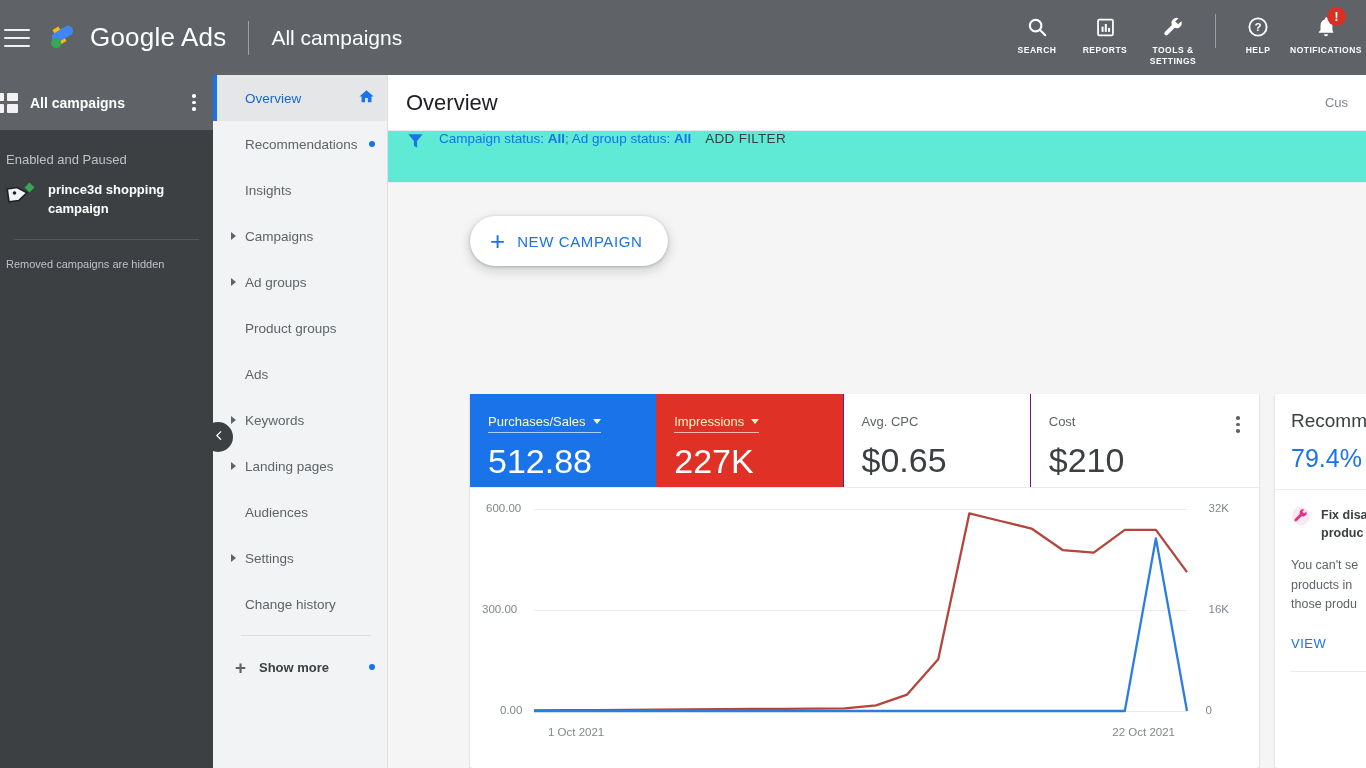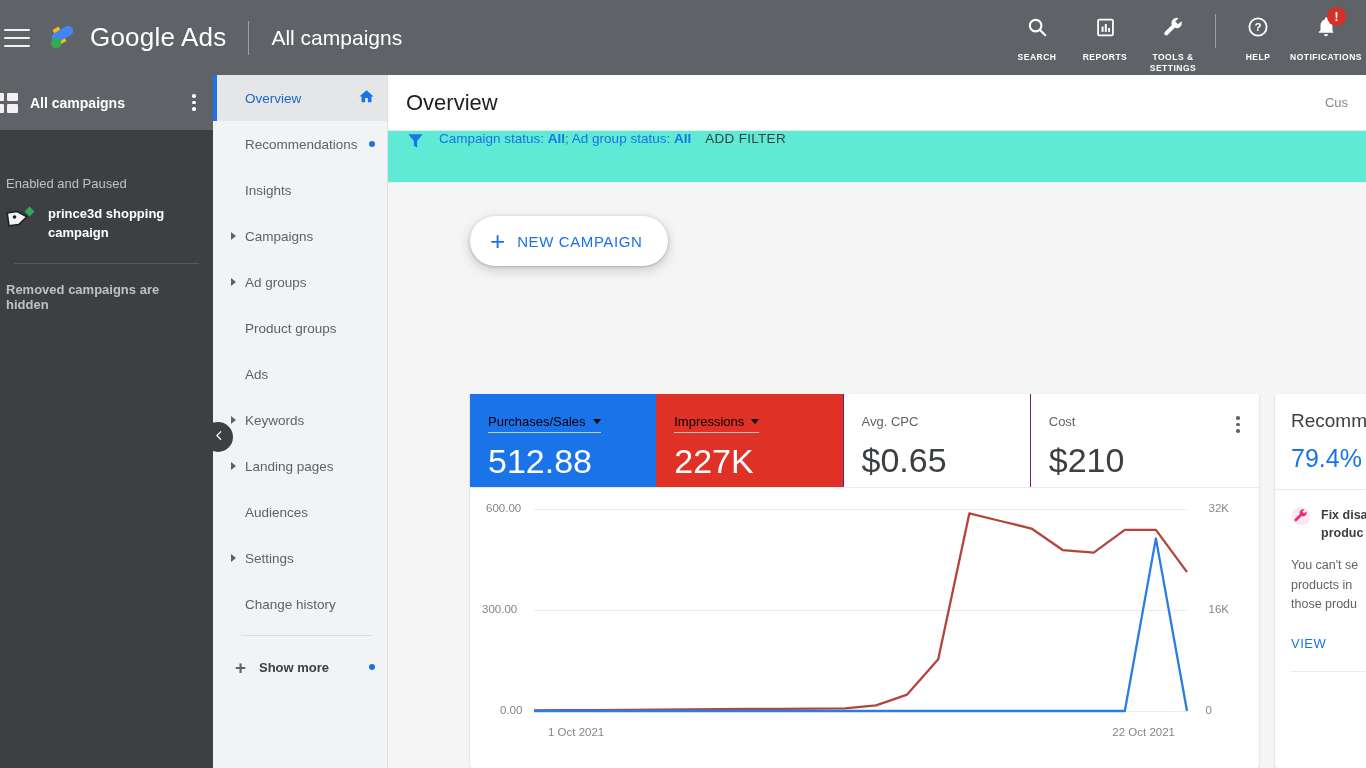--- a/index.html
+++ b/index.html
@@ -27,21 +27,21 @@
   }
   .vdiv { width: 1px; height: 34px; background: #9aa0a6; margin: 0 22px; }
   .acct-title { color: #fff; font-size: 21px; font-weight: 400; }
 
   .top-actions { position: absolute; right: 6px; top: 8px; display: flex; align-items: flex-start; }
   .tool {
     width: 68px; display: flex; flex-direction: column; align-items: center;
     color: #fff; cursor: pointer; padding-top: 6px;
   }
   .tool .ti { height: 26px; display: flex; align-items: center; justify-content: center; }
-  .tool .tl { font-size: 8.5px; letter-spacing: .5px; margin-top: 12px; text-align: center;
+  .tool .tl { font-size: 8.5px; letter-spacing: .5px; margin-top: 5px; text-align: center;
     line-height: 1.25; font-weight: 700; }
   .tool-sep { width: 1px; height: 34px; background: #9aa0a6; margin: 6px 8px 0 8px; }
   .badge-wrap { position: relative; }
   .bell-badge {
     position: absolute; top: -7px; right: -9px; width: 19px; height: 19px; border-radius: 50%;
     background: #d93025; color: #fff; font-size: 12px; font-weight: 700;
     display: flex; align-items: center; justify-content: center; line-height: 1;
   }
 
   
@@ -59,21 +59,21 @@
   .cp-title { font-size: 14px; font-weight: 700; color: #fff; flex: 1; }
   .kebab { width: 18px; display: flex; flex-direction: column; align-items: center; gap: 3px; cursor: pointer; }
   .kebab i { width: 3.5px; height: 3.5px; border-radius: 50%; background: #fff; display: block; }
   .kebab.dark i { background: #5f6368; }
 
   .cp-section-label { font-size: 13px; color: #bdc1c6; padding: 22px 0 14px 0; margin-left: -8px; }
   .cp-campaign { display: flex; align-items: flex-start; margin-left: -8px; padding-bottom: 20px; cursor: pointer; }
   .tag-icon { position: relative; width: 30px; height: 26px; flex: 0 0 30px; margin-right: 12px; }
   .cp-campaign-name { font-size: 13px; font-weight: 700; color: #fff; line-height: 1.45; max-width: 130px; }
   .cp-divider { height: 1px; background: #55595d; }
-  .cp-hidden-note { font-size: 13px; color: #bdc1c6; padding: 18px 0 0 0; margin-left: -8px; font-weight: bold; }
+  .cp-hidden-note { font-size: 11px; color: #bdc1c6; padding: 18px 0 0 0; margin-left: -8px; }
 
   
   .navmenu {
     position: absolute; top: 75px; left: 213px; width: 175px; height: 693px;
     background: #f1f3f4; border-right: 1px solid #e0e0e0;
   }
   .nav-item {
     height: 46px; display: flex; align-items: center; position: relative;
     font-size: 13.5px; color: #5f6368; cursor: pointer; padding-left: 32px; padding-right: 12px;
   }
@@ -131,21 +131,21 @@
   .score {
     flex: 1; padding: 18px 0 0 18px; position: relative; cursor: pointer;
   }
   .score.blue { background: #1a73e8; }
   .score.red  { background: #e03127; }
   .score.plain { background: #fff; border-left: 1px solid #701a75; }
   .score-label {
     font-size: 13px; display: inline-flex; align-items: center; gap: 7px; padding-bottom: 3px;
   }
   .score.blue .score-label, .score.red .score-label {
-    color: #000000; border-bottom: 1px solid rgba(255,255,255,.65);
+    color: #fef9c3; border-bottom: 1px solid rgba(255,255,255,.65);
   }
   .score.plain .score-label { color: #5f6368; }
   .score-caret { width: 0; height: 0; border-top: 5px solid currentColor;
     border-left: 4.5px solid transparent; border-right: 4.5px solid transparent; }
   .score-value { font-size: 34px; margin-top: 9px; font-weight: 400; }
   .score.blue .score-value, .score.red .score-value { color: #fff; }
   .score.plain .score-value { color: #3c4043; }
   .score-kebab { width: 42px; display: flex; align-items: flex-start; justify-content: center; padding-top: 22px; }
 
   .chart-area { position: relative; height: 279px; }
@@ -257,21 +257,21 @@
           <i></i>
           <i></i>
         </span>
       <span class="cp-title">All campaigns</span>
       <span class="kebab">
           <i></i>
           <i></i>
           <i></i>
         </span>
     </div>
-    <div style="padding:12px 14px;margin-top:12px;">
+    <div style="padding:0 14px;">
       <div class="cp-section-label">Enabled and Paused</div>
       <div class="cp-campaign">
         <span class="tag-icon">
           <svg width="30" height="26" viewBox="0 0 30 26">
             <path d="M2 6.5 L12 6.5 L21 13 L12 19.5 L2 19.5 Z" fill="#f1f3f4" stroke="#202124" stroke-width="1.6" transform="rotate(-8 12 13)"></path>
             <circle cx="8.5" cy="12" r="1.8" fill="#202124"></circle>
             <rect x="20" y="3" width="7" height="7" fill="#34a853" transform="rotate(45 23.5 6.5)"></rect>
           </svg>
         </span>
         <span class="cp-campaign-name">prince3d shopping campaign</span>

